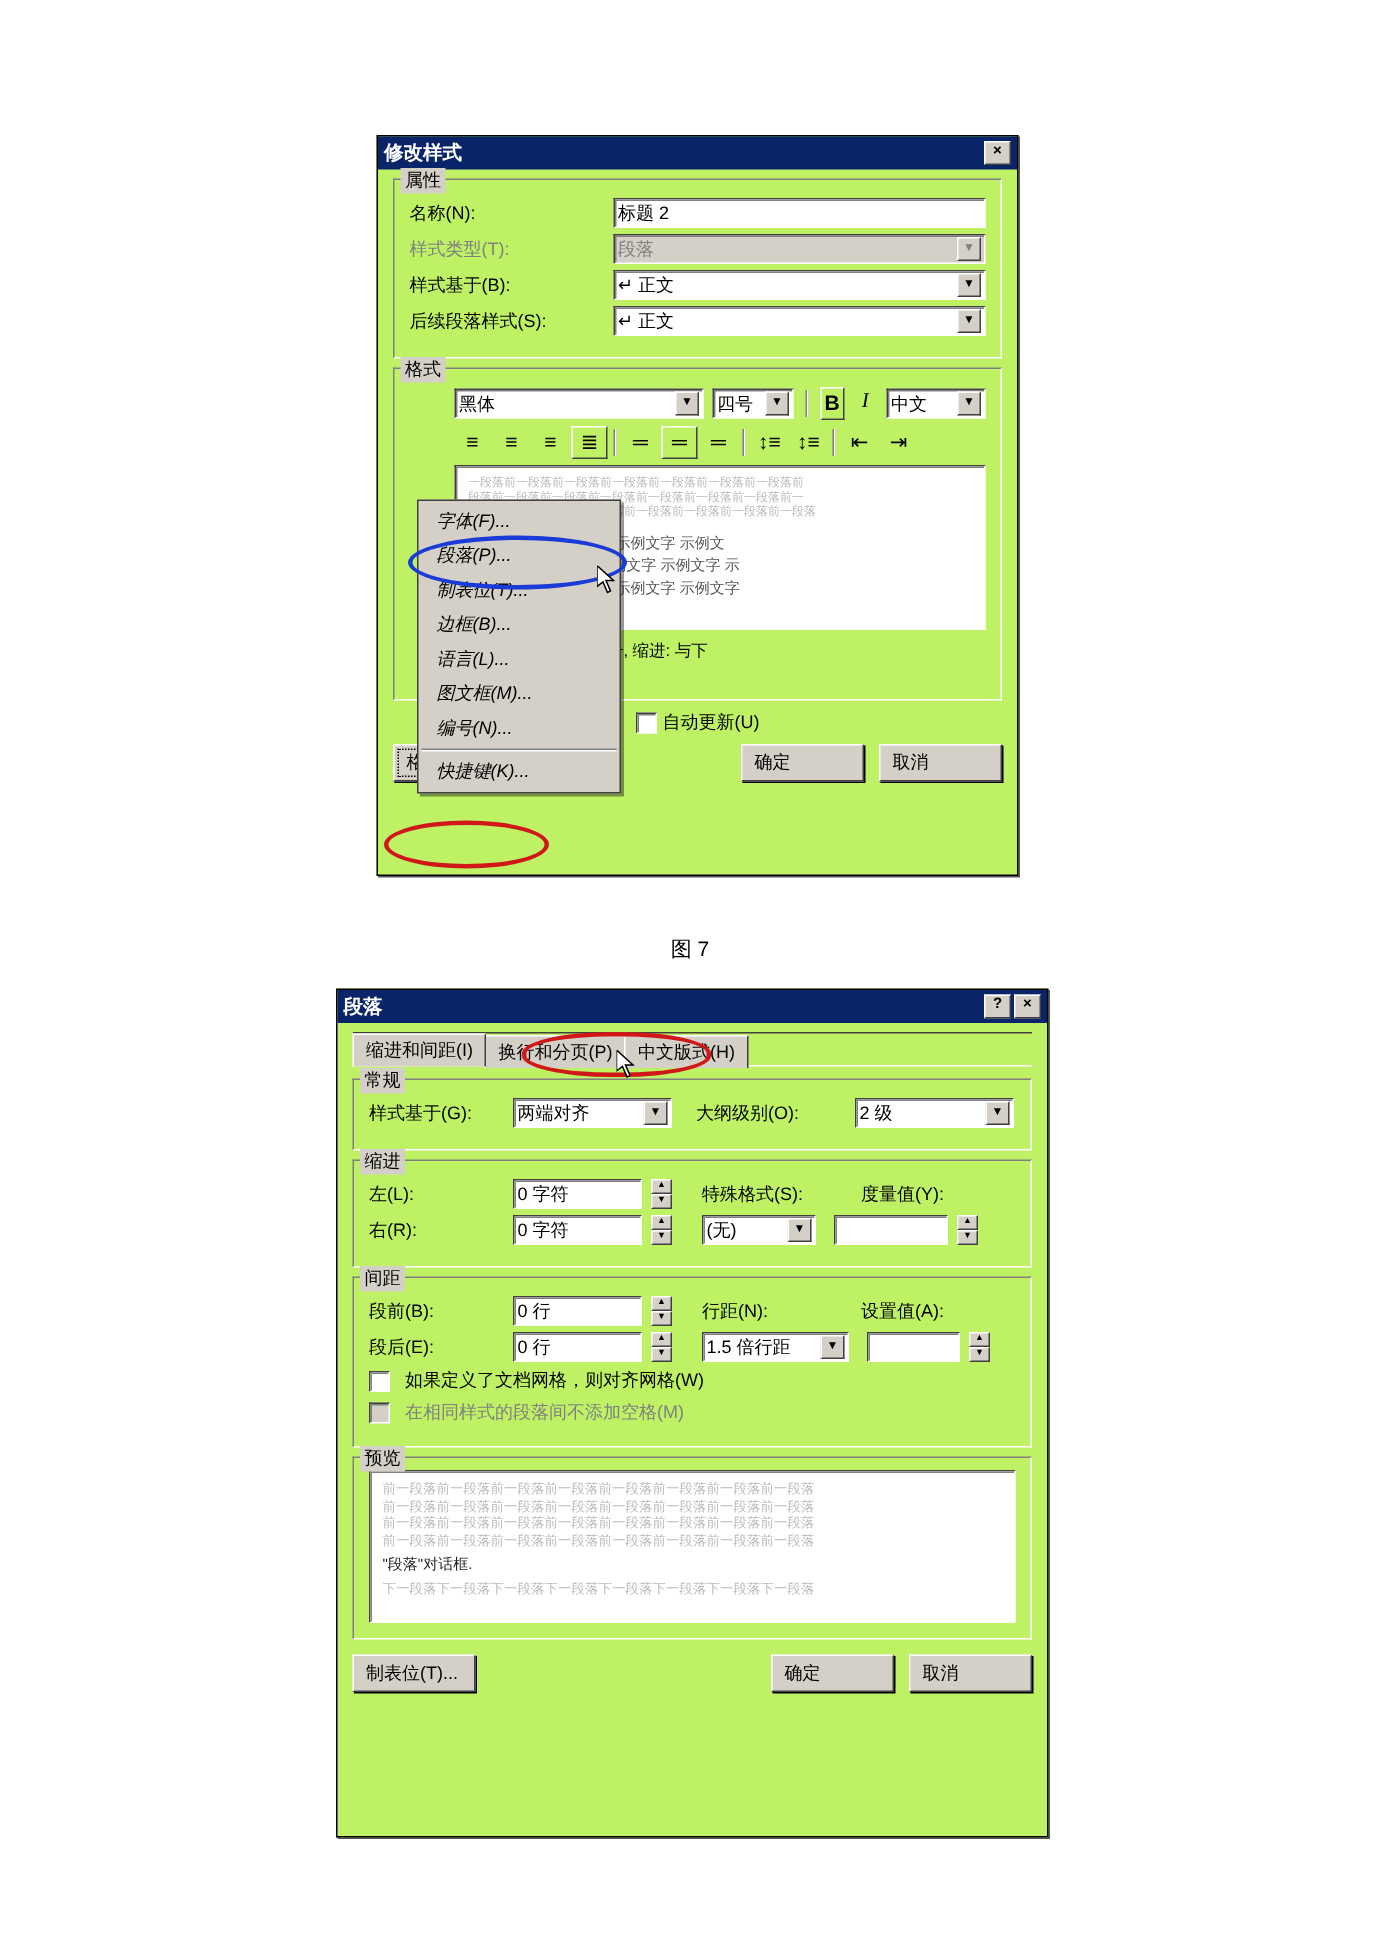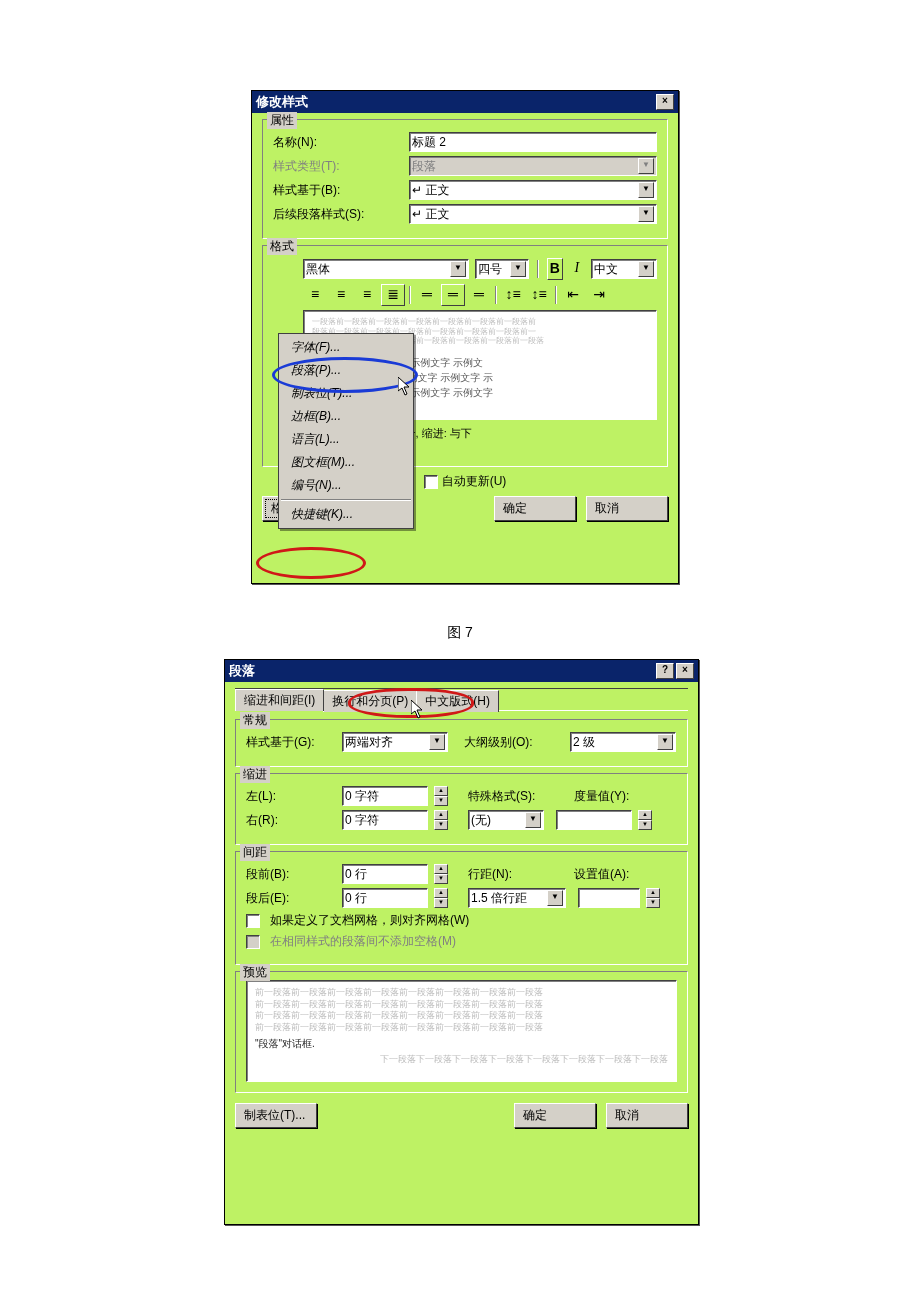--- a/index.html
+++ b/index.html
@@ -409,21 +409,21 @@
       <div class="fieldset">
         <span class="fs-legend">预览</span>
         <div class="preview" style="height:88px;">
           <div style="color:#bbb;font-size:9px;line-height:1.3;">
             前一段落前一段落前一段落前一段落前一段落前一段落前一段落前一段落<br>
             前一段落前一段落前一段落前一段落前一段落前一段落前一段落前一段落<br>
             前一段落前一段落前一段落前一段落前一段落前一段落前一段落前一段落<br>
             前一段落前一段落前一段落前一段落前一段落前一段落前一段落前一段落
           </div>
           <div style="color:#222;font-size:10px;margin:2px 0;">"段落"对话框.</div>
-          <div style="color:#bbb;font-size:9px;text-align:right;">下一段落下一段落下一段落下一段落下一段落下一段落下一段落下一段落</div>
+          <div style="color:#bbb;font-size:9px;">下一段落下一段落下一段落下一段落下一段落下一段落下一段落下一段落</div>
         </div>
       </div>
 
       <div class="row" style="justify-content:space-between; margin-top:10px;">
         <span class="btn">制表位(T)...</span>
         <div style="display:flex; gap:10px;">
           <span class="btn">确定</span>
           <span class="btn">取消</span>
         </div>
       </div>

